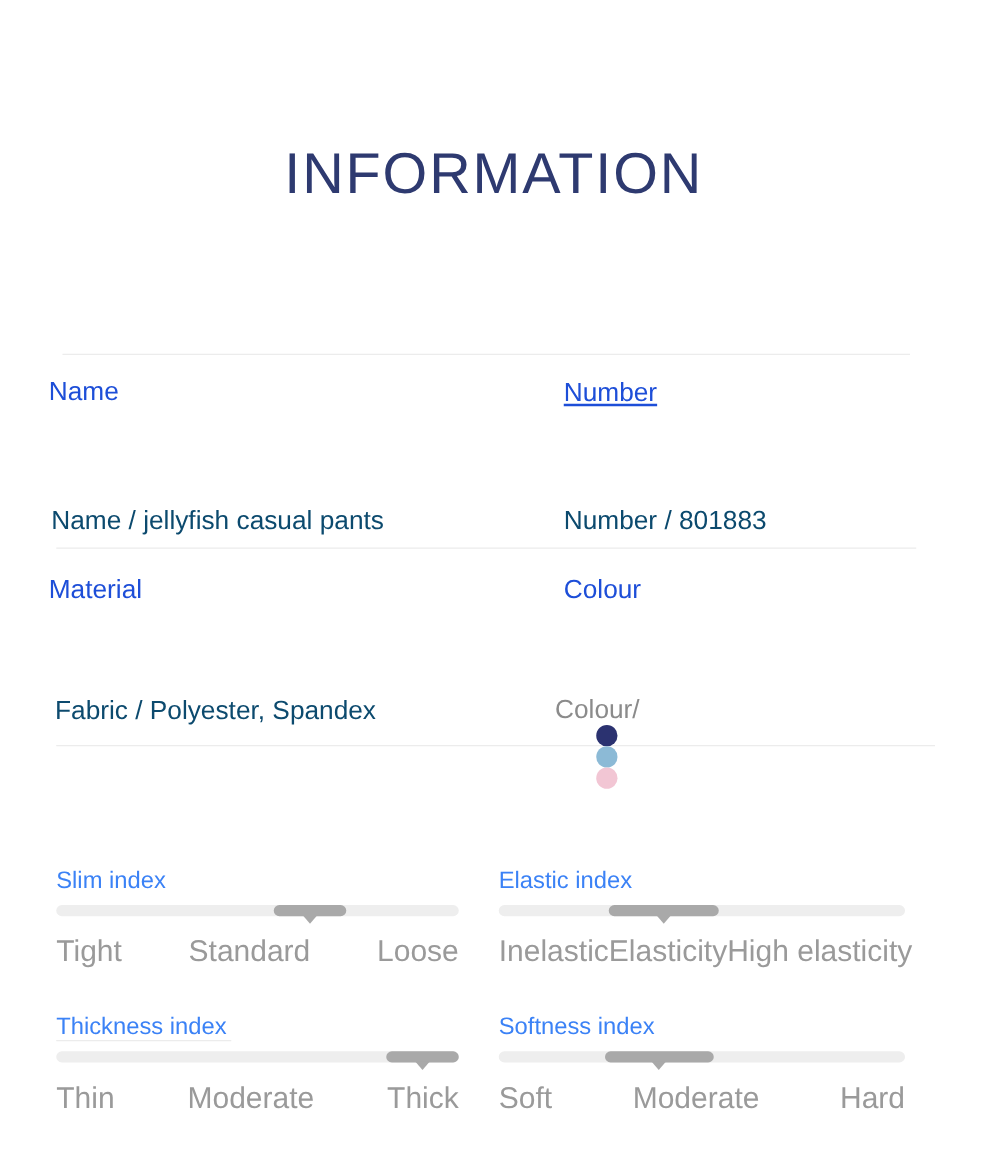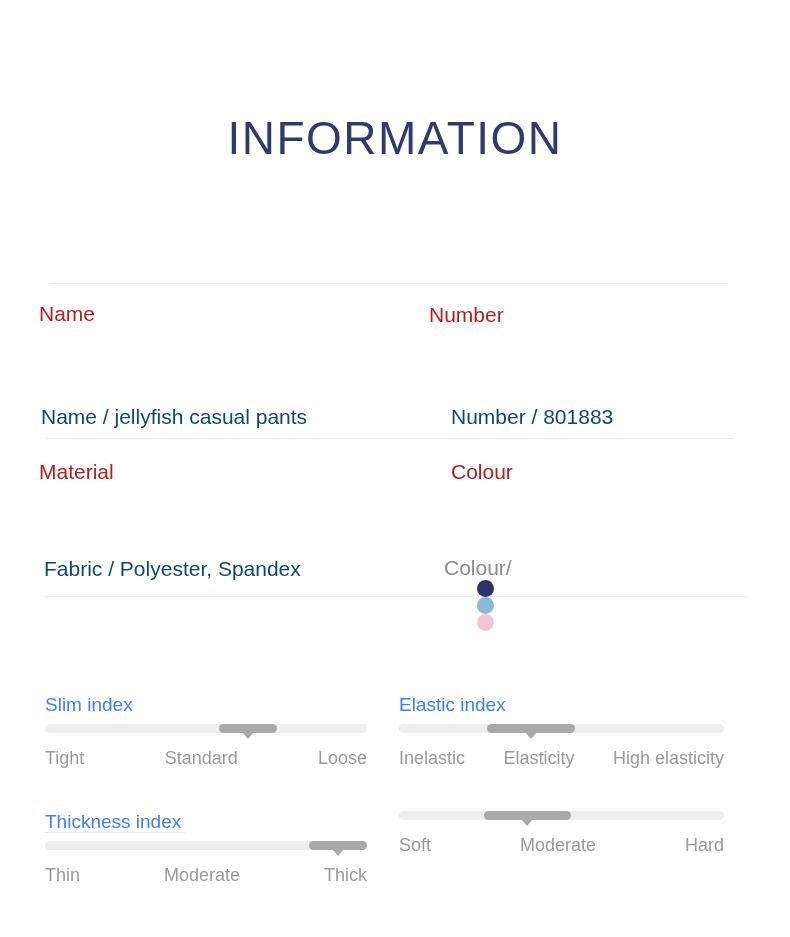--- a/index.html
+++ b/index.html
@@ -37,27 +37,27 @@
   }
   .divider.d1 { left: 50px;  width: 678px; top: 283px; }
   .divider.d2 { left: 45px;  width: 688px; top: 438px; }
   .divider.d3 { left: 45px;  width: 703px; top: 596px; }
   .divider.d4 { left: 45px;  width: 140px; top: 832px; }
 
   
   .ghost-label {
     position: absolute;
     font-size: 21px;
-    color: #b91c1c;
+    color: #1d4ed8;
     font-weight: 400;
     white-space: nowrap;
     text-align: center;
   }
   .ghost-name     { left: 39px;  top: 302px; }
-  .ghost-number   { left: 429px; top: 303px; }
+  .ghost-number   { left: 451px; top: 303px; text-decoration: underline; }
   .ghost-material { left: 39px;  top: 460px; }
   .ghost-colour   { left: 451px; top: 460px; }
 
   
   .value-text {
     position: absolute;
     font-size: 21px;
     color: #0c4a6e;
     font-weight: 400;
     white-space: nowrap;
@@ -137,21 +137,21 @@
     height: 0;
     border-left: 6px solid transparent;
     border-right: 6px solid transparent;
     border-top: 7px solid #a9a9a9;
   }
 
   .scale-labels {
     display: flex;
     justify-content: space-between;
     margin-top: 15px;
-    font-size: 18px;
+    font-size: 24px;
     color: #9a9a9a;
     white-space: nowrap;
   }
   .scale-labels span { flex: 0 0 auto; }
   .scale-labels span:nth-child(2) { flex: 1 1 auto; text-align: center; }
   .scale-labels span:nth-child(3) { text-align: right; }
 </style>
 </head>
 <body>
 
@@ -211,20 +211,21 @@
     <div class="slider-thumb" style="left: 82%; width: 18%;"></div>
   </div>
   <div class="scale-labels">
     <span>Thin</span>
     <span>Moderate</span>
     <span>Thick</span>
   </div>
 </div>
 
 <div class="index-block col-right row-bottom">
+  <div class="index-title">Softness index</div>
   <div class="slider">
     <div class="slider-track"></div>
     <div class="slider-thumb" style="left: 26%; width: 27%;"></div>
   </div>
   <div class="scale-labels">
     <span>Soft</span>
     <span>Moderate</span>
     <span>Hard</span>
   </div>
 </div>

